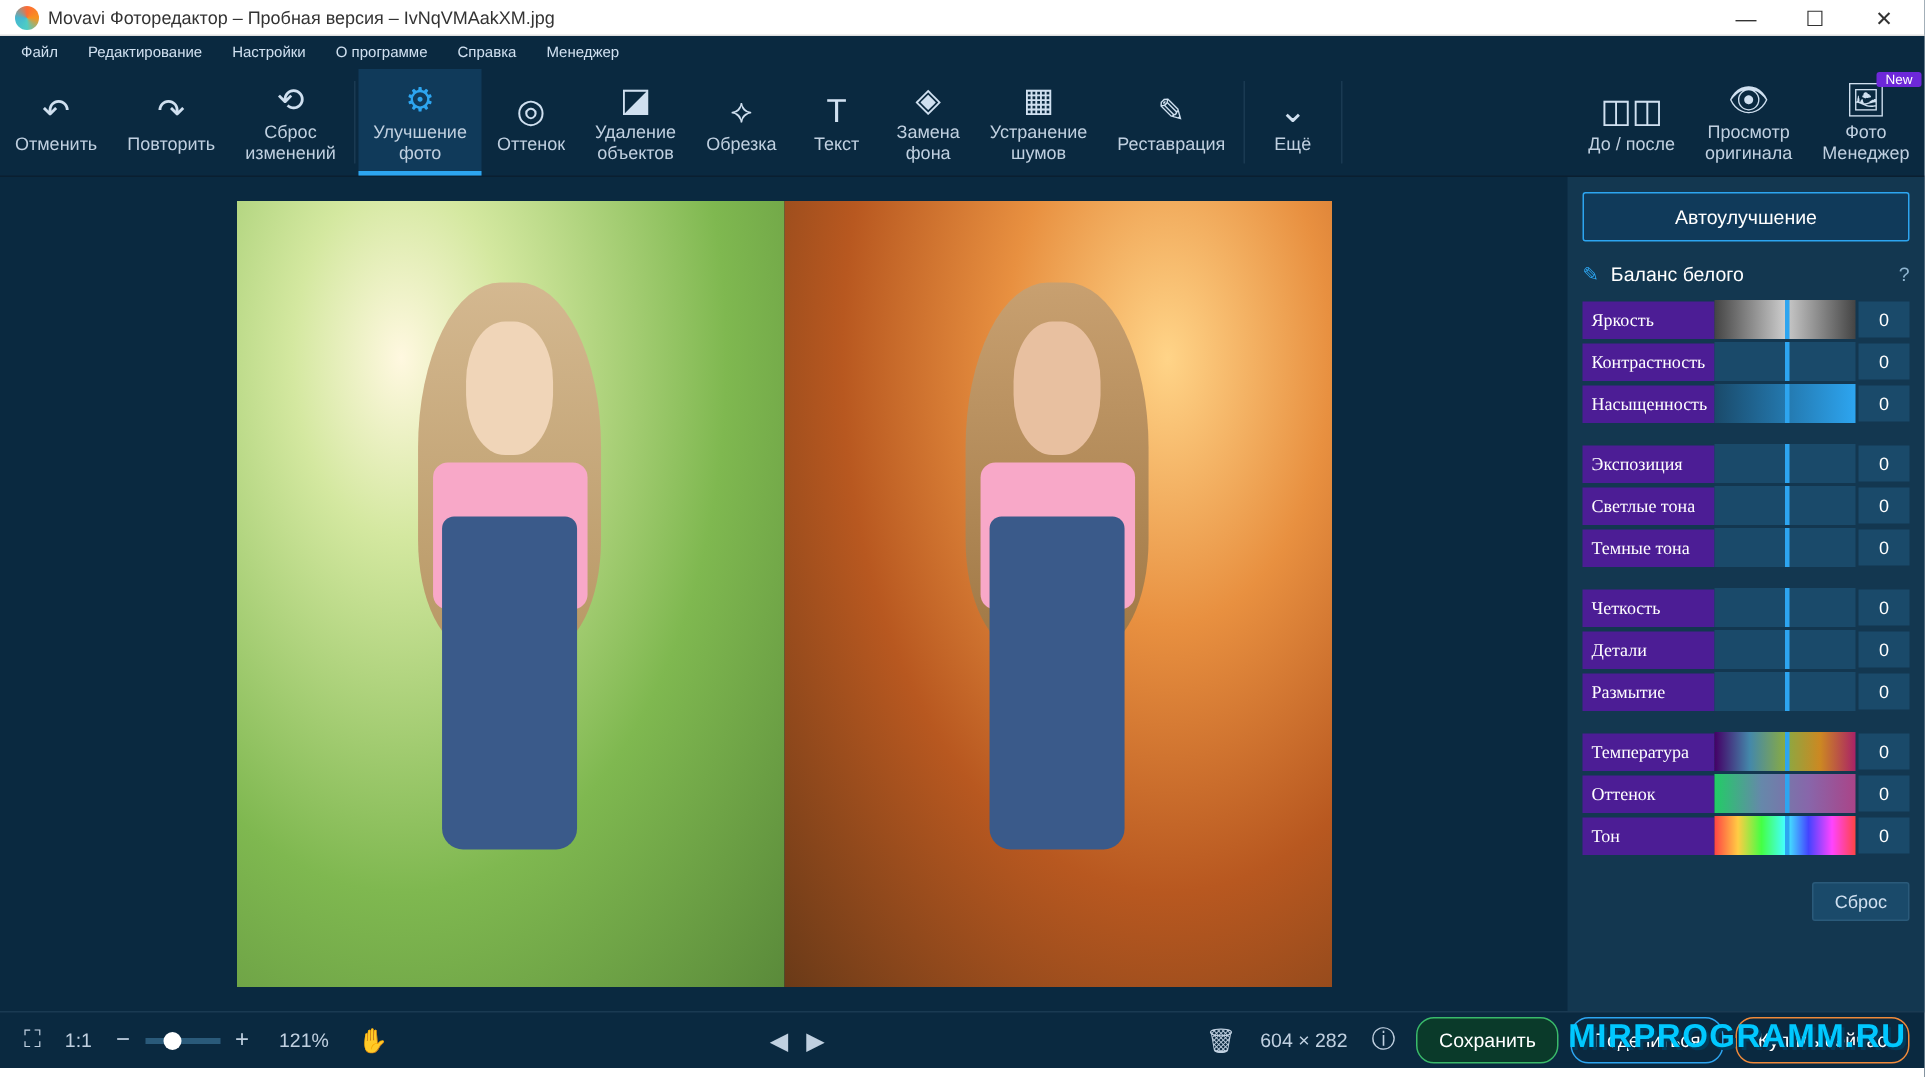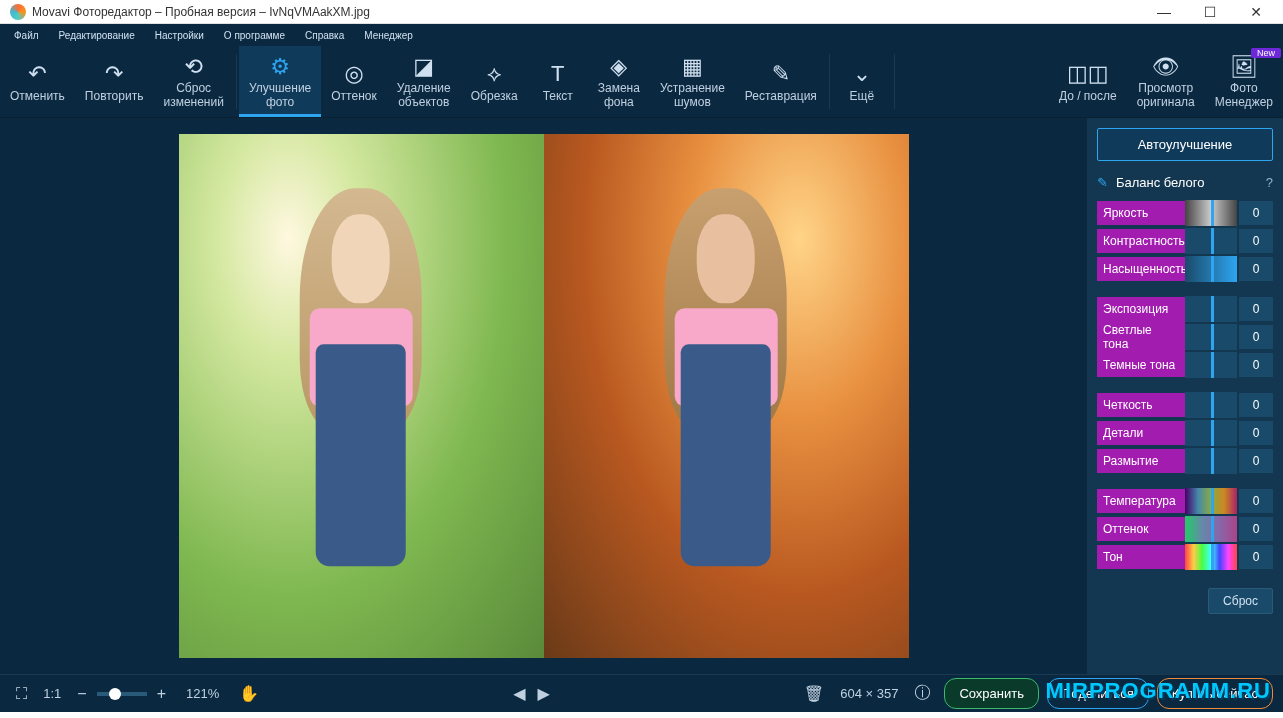--- a/index.html
+++ b/index.html
@@ -29,27 +29,27 @@
 .img-left { background: radial-gradient(ellipse at 30% 20%, #fff8e0 0%, #d4e8a0 20%, #7fb850 60%, #5a8a3a 100%); }
 .img-right { background: radial-gradient(ellipse at 70% 20%, #ffd488 0%, #e89040 30%, #b85820 60%, #6a3a18 100%); }
 .figure { position: absolute; left: 50%; top: 46%; transform: translate(-50%, -50%); width: 44%; height: 85%; }
 .figure .hair { position: absolute; top: 8%; left: 12%; width: 76%; height: 55%; background: linear-gradient(#d4b890, #b89865); border-radius: 45% 45% 30% 30%; }
 .figure .face { position: absolute; top: 14%; left: 32%; width: 36%; height: 20%; background: #f0d5b8; border-radius: 45%; }
 .figure .shirt { position: absolute; top: 35%; left: 18%; width: 64%; height: 22%; background: #f8a8c8; border-radius: 10px; }
 .figure .overalls { position: absolute; top: 43%; left: 22%; width: 56%; height: 50%; background: #3a5a8a; border-radius: 8px 8px 14px 14px; }
 .img-right .figure .hair { background: linear-gradient(#c8a070, #a07845); }
 .img-right .figure .face { background: #e8c0a0; }
 
-.sidebar { width: 196px; background: #133750; padding: 10px; overflow-y: auto; }
+.sidebar { width: 238px; background: #133750; padding: 10px; overflow-y: auto; }
 .btn-primary { width: 100%; padding: 8px; background: #103a5a; color: #fff; border: 1px solid #2da5f0; font-size: 13px; text-align: center; cursor: pointer; border-radius: 2px; }
 .wb-row { display: flex; align-items: center; gap: 8px; margin: 14px 0 10px; color: #fff; font-size: 13px; }
 .wb-row .qmark { margin-left: auto; color: #8fb5d0; cursor: pointer; }
 .slider-group { margin-bottom: 14px; }
 .slider { display: flex; align-items: center; height: 26px; margin-bottom: 2px; }
-.slider .label { width: 88px; background: #a21caf; color: #fff; font-size: 12px; padding: 5px 6px; }
+.slider .label { width: 88px; background: #4c1d95; color: #fff; font-size: 12px; padding: 5px 6px; font-family: Liberation Serif, serif; }
 .slider .track { flex: 1; height: 26px; position: relative; background: #1a4a6a; }
 .slider .track.grad-gray { background: linear-gradient(90deg, #444, #ccc, #444); }
 .slider .track.grad-cyan { background: linear-gradient(90deg, #1a4a6a, #2da5f0); }
 .slider .track.grad-temp { background: linear-gradient(90deg, #406, #48a, #8a4, #c82, #a26); }
 .slider .track.grad-tint { background: linear-gradient(90deg, #2c6, #68a, #86a, #a48); }
 .slider .track.grad-hue { background: linear-gradient(90deg, #f44, #fc4, #4f4, #4ff, #44f, #f4f, #f44); }
 .slider .handle { position: absolute; top: 0; left: 50%; width: 3px; height: 100%; background: #2da5f0; }
 .slider .val { width: 34px; background: #1a4a6a; color: #fff; font-size: 12px; text-align: center; padding: 5px 0; margin-left: 2px; }
 .reset-btn { float: right; padding: 5px 14px; background: #1a4a6a; color: #d0e0f0; border: 1px solid #2a5a7a; font-size: 12px; cursor: pointer; border-radius: 2px; margin-top: 4px; }
 
@@ -285,20 +285,20 @@
       <div class="dot"></div>
     </div>
   <span class="sbtn">+</span>
   <span style="margin:0 14px">121%</span>
   <span class="sbtn">✋</span>
   <div class="spacer"></div>
   <span class="sbtn">◀</span>
   <span class="sbtn">▶</span>
   <div class="spacer"></div>
   <span class="sbtn">🗑</span>
-  <span style="margin:0 10px">604 × 357</span>
+  <span style="margin:0 10px">604 × 282</span>
   <span class="sbtn">ⓘ</span>
   <div class="action green">Сохранить</div>
   <div class="action">Поделиться</div>
   <div class="action orange">Купить сейчас</div>
 </div>
 
 <div class="watermark">MIRPROGRAMM.RU</div>
 
 </body></html>

